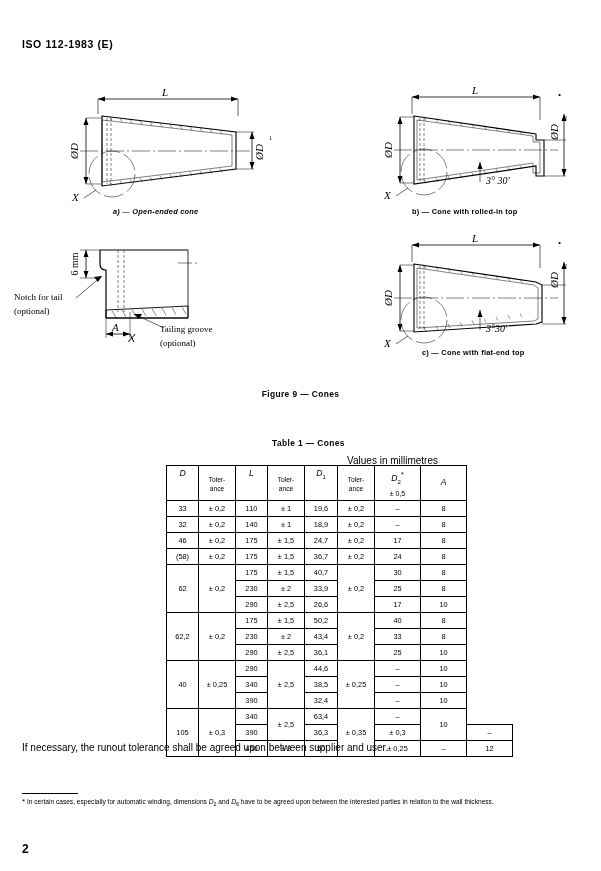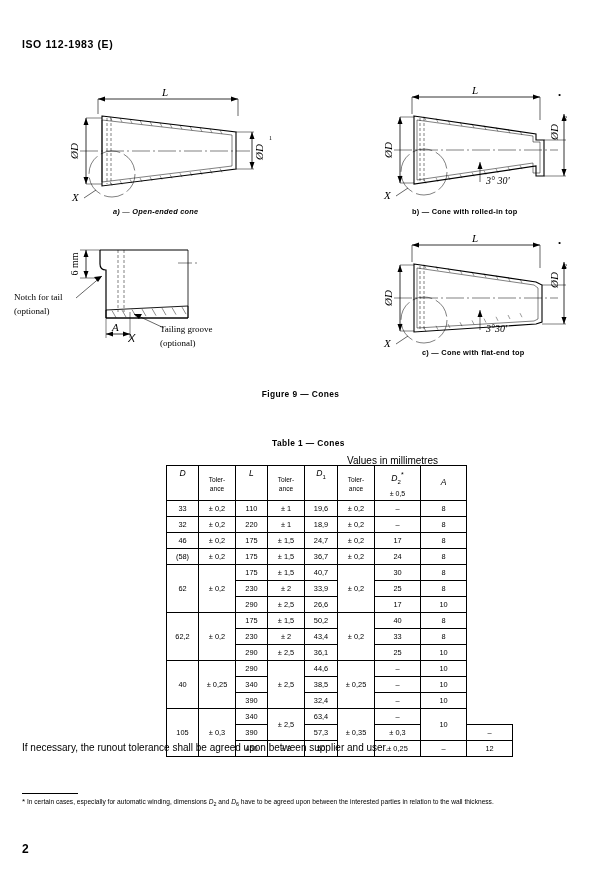--- a/index.html
+++ b/index.html
@@ -497,21 +497,21 @@
           <td class="c-l">110</td>
           <td class="c-lt">± 1</td>
           <td class="c-d1">19,6</td>
           <td class="c-d1t">± 0,2</td>
           <td class="c-d2">–</td>
           <td class="c-a">8</td>
         </tr>
         <tr class="grp-top sep-strong">
           <td class="c-d">32</td>
           <td class="c-dt">± 0,2</td>
-          <td class="c-l">220</td>
+          <td class="c-l">140</td>
           <td class="c-lt">± 1</td>
           <td class="c-d1">18,9</td>
           <td class="c-d1t">± 0,2</td>
           <td class="c-d2">–</td>
           <td class="c-a">8</td>
         </tr>
         <tr class="grp-top sep-strong">
           <td class="c-d">46</td>
           <td class="c-dt">± 0,2</td>
           <td class="c-l">175</td>
@@ -606,21 +606,21 @@
           <td class="c-dt" rowspan="3">± 0,3</td>
           <td class="c-l">340</td>
           <td class="c-lt" rowspan="2">± 2,5</td>
           <td class="c-d1">63,4</td>
           <td class="c-d1t" rowspan="3">± 0,35</td>
           <td class="c-d2">–</td>
           <td class="c-a" rowspan="2">10</td>
         </tr>
         <tr>
           <td class="c-l">390</td>
-          <td class="c-d1">57,3</td>
+          <td class="c-d1">36,3</td>
           <td class="c-d1t">± 0,3</td>
           <td class="c-d2">–</td>
         </tr>
         <tr class="sep-strong">
           <td class="c-l">450</td>
           <td class="c-lt">± 3</td>
           <td class="c-d1">50</td>
           <td class="c-d1t">± 0,25</td>
           <td class="c-d2">–</td>
           <td class="c-a">12</td>

